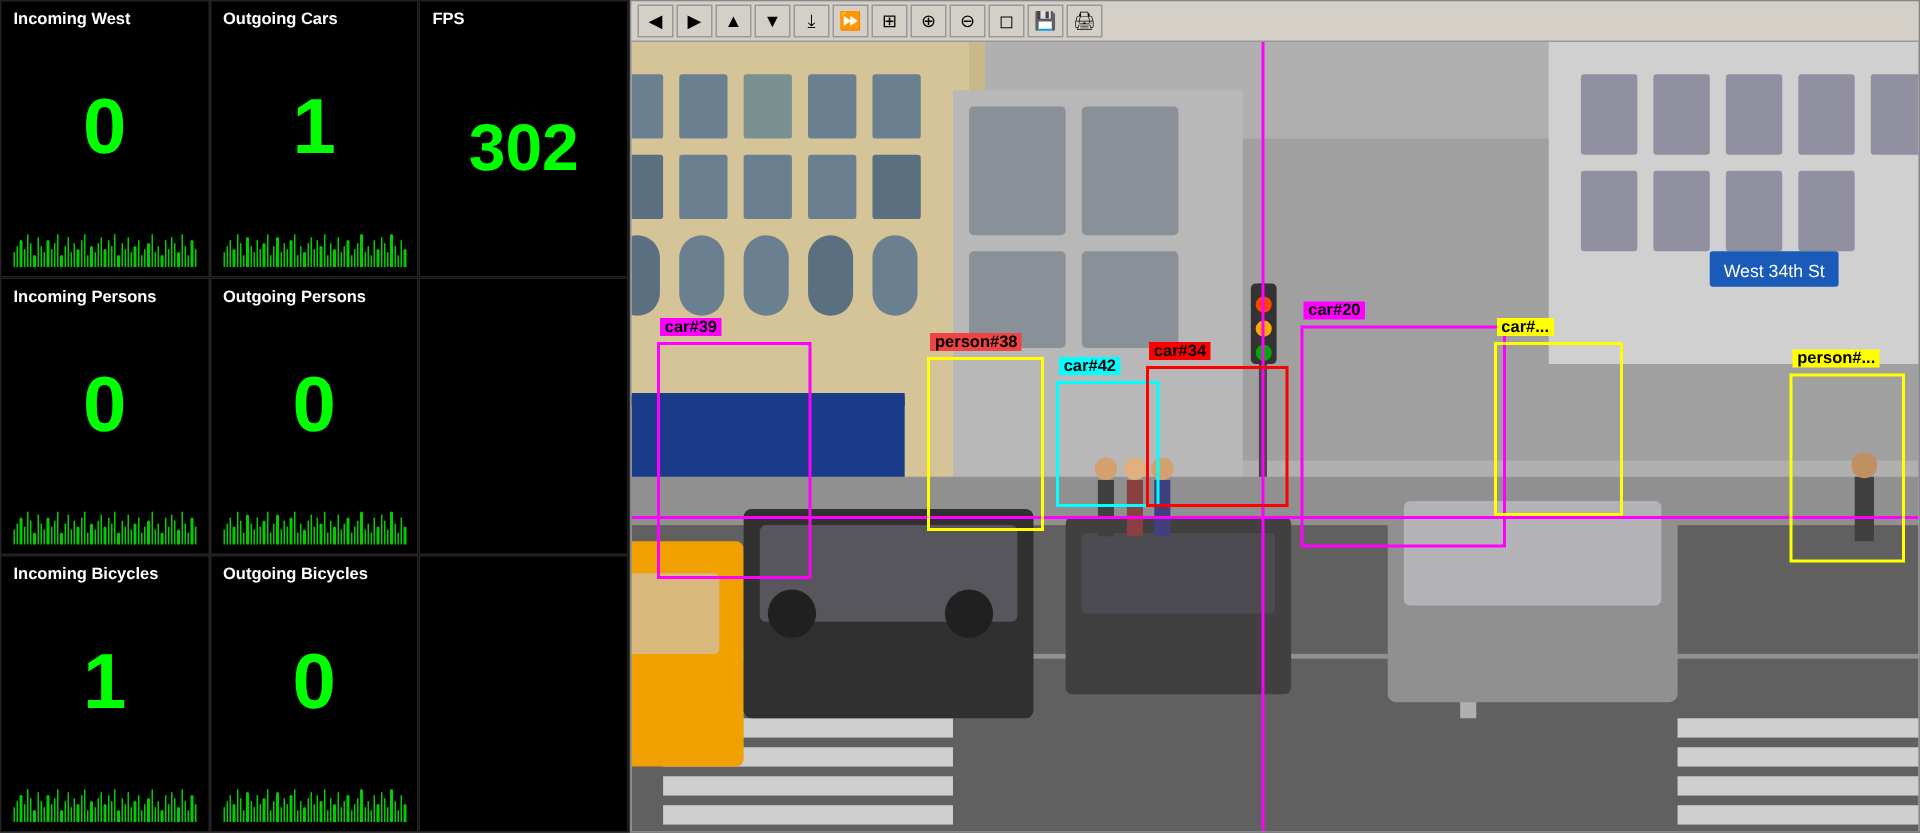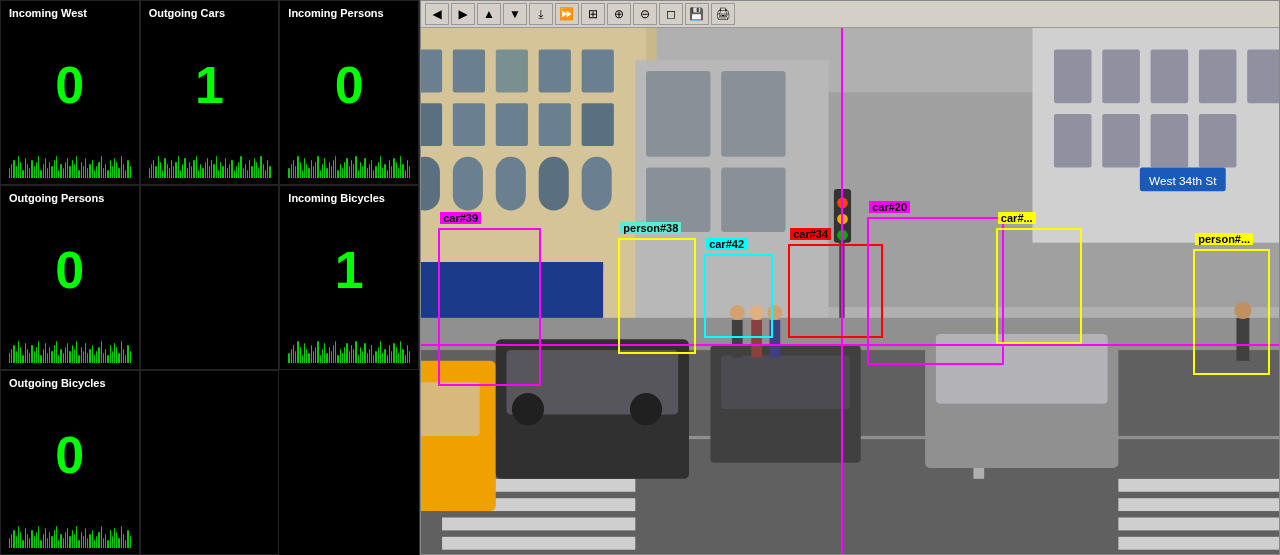--- a/index.html
+++ b/index.html
@@ -318,20 +318,24 @@
         <div class="waveform-bar" style="height:12px"></div>
         <div class="waveform-bar" style="height:20px"></div>
         <div class="waveform-bar" style="height:16px"></div>
         <div class="waveform-bar" style="height:10px"></div>
         <div class="waveform-bar" style="height:22px"></div>
         <div class="waveform-bar" style="height:14px"></div>
         <div class="waveform-bar" style="height:8px"></div>
         <div class="waveform-bar" style="height:18px"></div>
         <div class="waveform-bar" style="height:12px"></div>
       </div>
+    </div>
+    <div class="stat-cell">
+      <div class="stat-label">FPS</div>
+      <div class="stat-value large">302</div>
     </div>
     <div class="stat-cell">
       <div class="stat-label">Incoming Persons</div>
       <div class="stat-value">0</div>
       <div class="waveform">
         <div class="waveform-bar" style="height:10px"></div>
         <div class="waveform-bar" style="height:14px"></div>
         <div class="waveform-bar" style="height:18px"></div>
         <div class="waveform-bar" style="height:12px"></div>
         <div class="waveform-bar" style="height:22px"></div>
@@ -691,26 +695,26 @@
 
 
     <div class="crosshair-v" style="left:49%"></div>
     <div class="crosshair-h" style="top:60%"></div>
 
     <div id="detection-boxes">
         <div class="det-box" style="left: 2%; top: 38%; width: 12%; height: 30%; border-color: rgb(255, 0, 255);">
           <div class="det-label" style="background-color: rgb(255, 0, 255); color: rgb(0, 0, 0);">car#39</div>
         </div>
         <div class="det-box" style="left: 23%; top: 40%; width: 9%; height: 22%; border-color: rgb(255, 255, 0);">
-          <div class="det-label" style="background-color: #5eead4; color: rgb(0, 0, 0);">person#38</div>
+          <div class="det-label" style="background-color: #ef4444; color: rgb(0, 0, 0);">person#38</div>
         </div>
         <div class="det-box" style="left: 33%; top: 43%; width: 8%; height: 16%; border-color: rgb(0, 255, 255);">
           <div class="det-label" style="background-color: rgb(0, 255, 255); color: rgb(0, 0, 0);">car#42</div>
         </div>
-        <div class="det-box" style="left: 40%; top: 41%; width: 11%; height: 18%; border-color: rgb(255, 0, 0); margin-left: 24px;">
+        <div class="det-box" style="left: 40%; top: 41%; width: 11%; height: 18%; border-color: rgb(255, 0, 0);">
           <div class="det-label" style="background-color: rgb(255, 0, 0); color: rgb(0, 0, 0);">car#34</div>
         </div>
         <div class="det-box" style="left: 52%; top: 36%; width: 16%; height: 28%; border-color: rgb(255, 0, 255);">
           <div class="det-label" style="background-color: rgb(255, 0, 255); color: rgb(0, 0, 0);">car#20</div>
         </div>
         <div class="det-box" style="left: 67%; top: 38%; width: 10%; height: 22%; border-color: rgb(255, 255, 0);">
           <div class="det-label" style="background-color: rgb(255, 255, 0); color: rgb(0, 0, 0);">car#...</div>
         </div>
         <div class="det-box" style="left: 90%; top: 42%; width: 9%; height: 24%; border-color: rgb(255, 255, 0);">
           <div class="det-label" style="background-color: rgb(255, 255, 0); color: rgb(0, 0, 0);">person#...</div>

